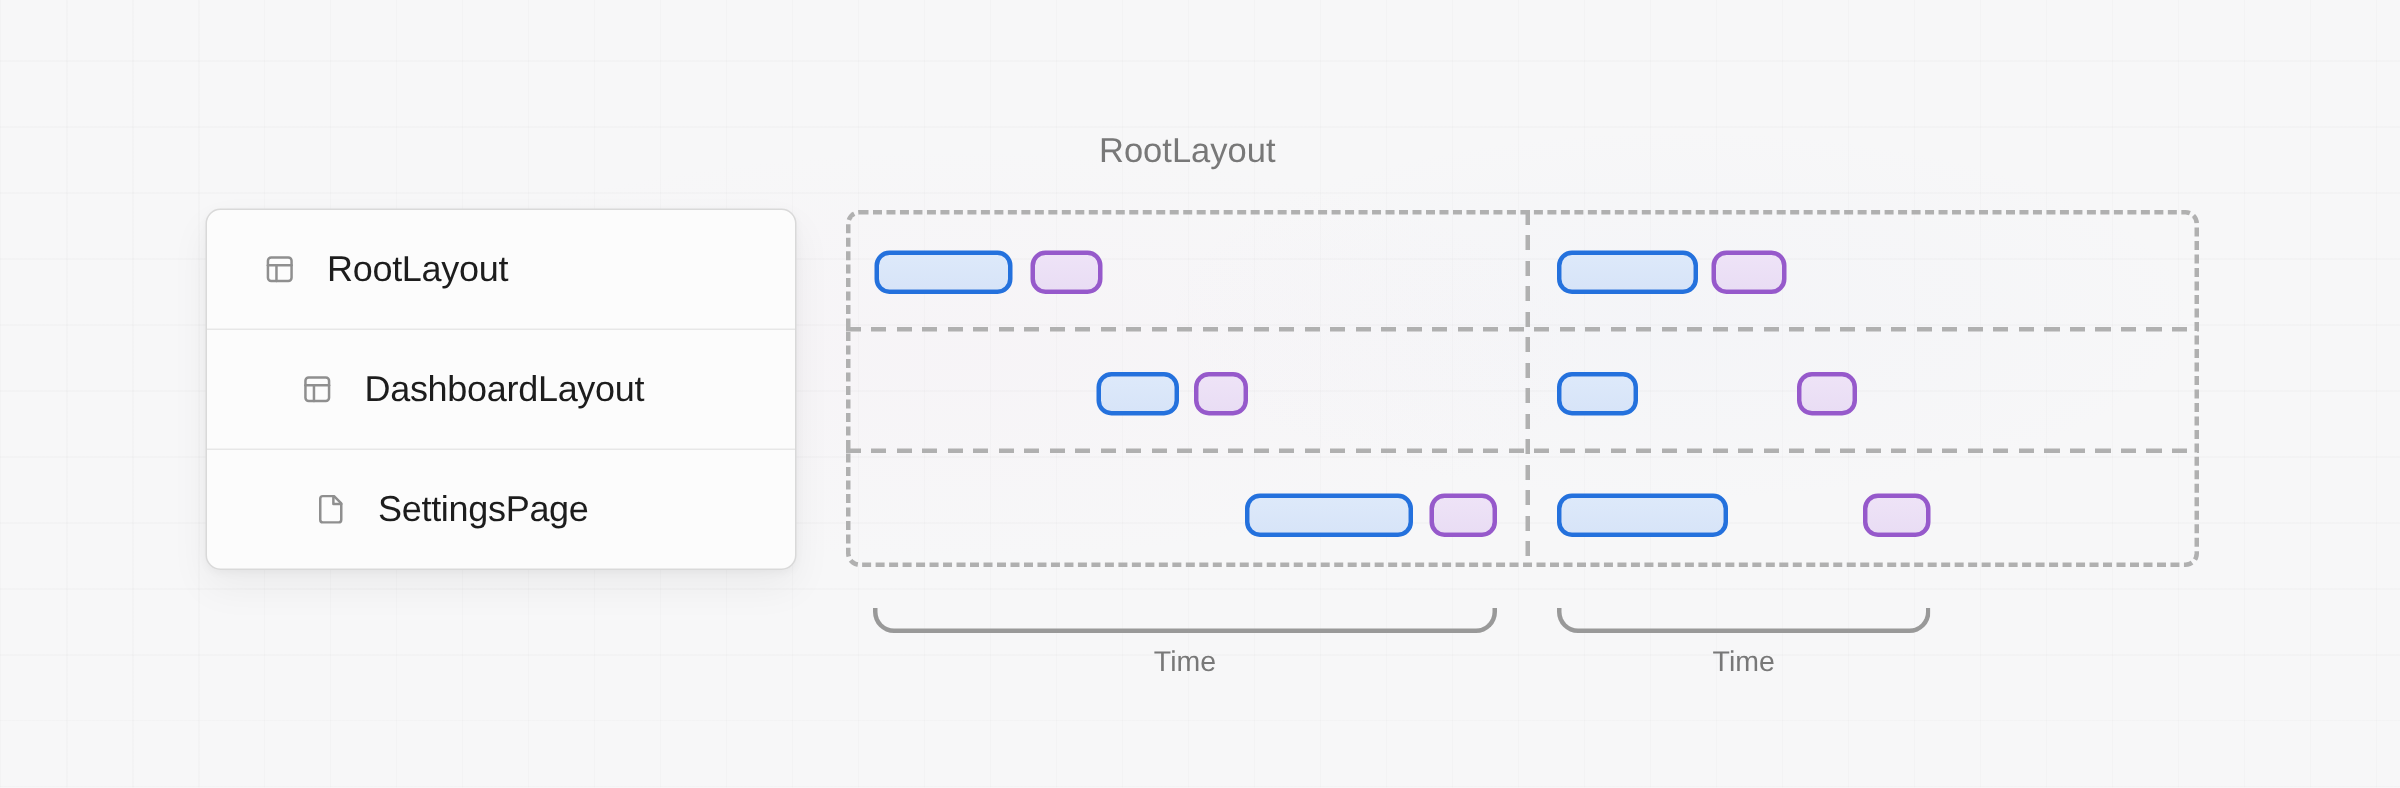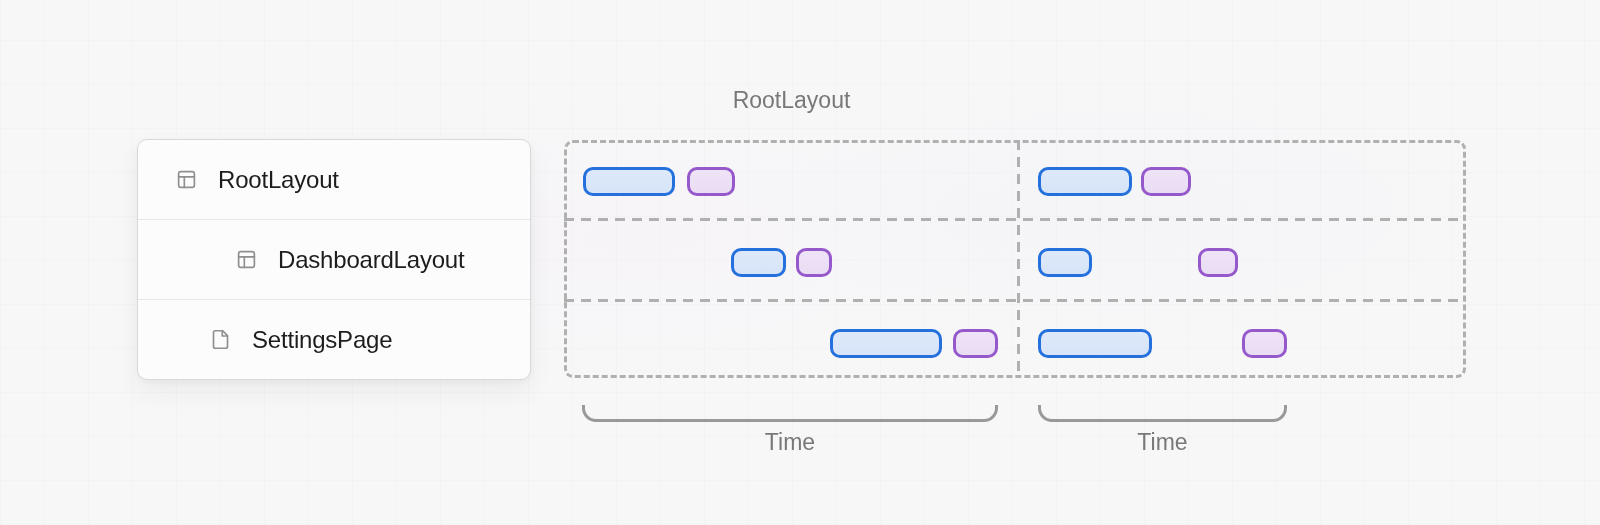--- a/index.html
+++ b/index.html
@@ -33,21 +33,21 @@
   }
   .tree-row:last-child{border-bottom:none;}
   .tree-row .tree-icon{
     width:21px;height:21px;flex:0 0 auto;
     color:var(--icon,#8f8f8f);
     margin-right:21px;
     display:inline-flex;
   }
   .tree-row .tree-icon svg{width:21px;height:21px;display:block;}
   .indent-0{padding-left:38px;}
-  .indent-1{padding-left:98px;}
+  .indent-1{padding-left:63px;}
   .indent-2{padding-left:72px;}
   .tree-label{
     font-size:24px;
     color:var(--text-dark,#1d1d1d);
     font-weight:500;
     letter-spacing:-0.2px;
     white-space:nowrap;
   }
 
   
@@ -98,21 +98,21 @@
     position:absolute;top:405px;height:17px;
     box-sizing:border-box;
     border-left:3px solid var(--bracket,#999999);
     border-right:3px solid var(--bracket,#999999);
     border-bottom:3px solid var(--bracket,#999999);
     border-radius:0 0 14px 14px;
   }
   .time-label{
     position:absolute;top:428px;height:28px;line-height:28px;
     text-align:center;
-    font-size:23px;color:var(--text-muted,#787878);
+    font-size:19px;color:var(--text-muted,#787878);
     white-space:nowrap;
   }
 </style>
 </head>
 <body>
 
 <div class="canvas">
 
   <div class="tree-card">
     <div class="tree-row indent-0">

